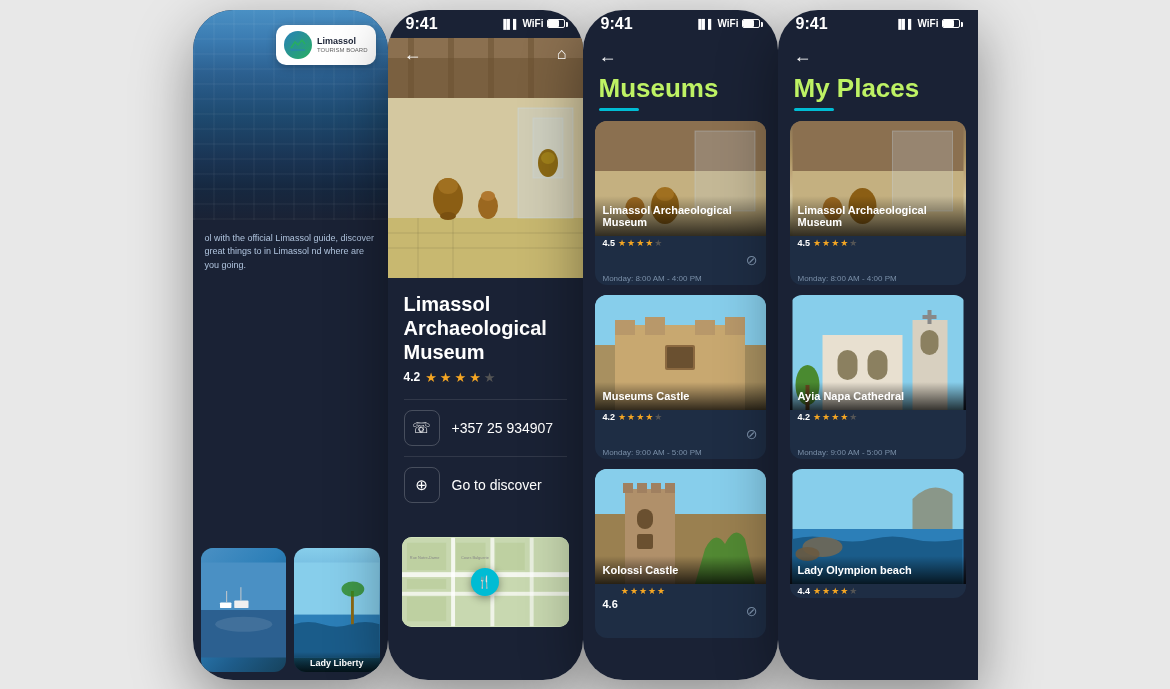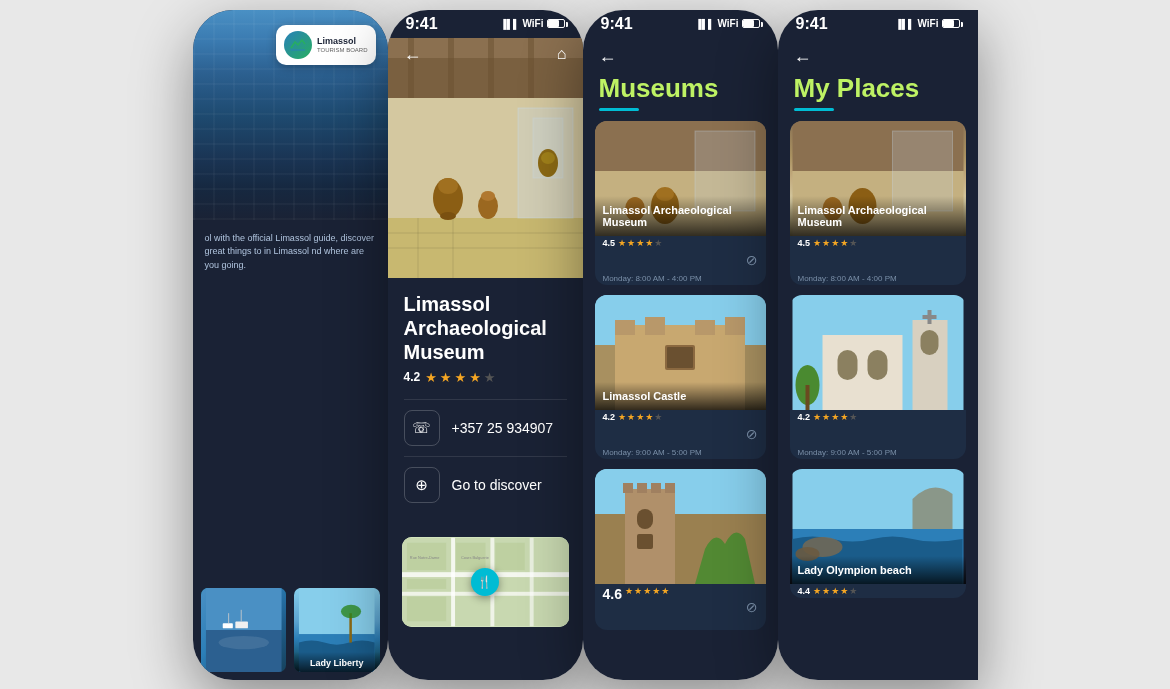--- a/index.html
+++ b/index.html
@@ -96,24 +96,24 @@
       font-size: 10px; color: white; font-weight: bold;
     }
     .logo-text { font-size: 9px; font-weight: 700; color: #1a2235; line-height: 1.2; }
     .logo-sub { font-size: 6px; color: #666; }
 
     .welcome-body { padding: 12px; color: #fff; flex: 1; }
     .welcome-text { font-size: 9px; color: #b0c4de; line-height: 1.5; margin-bottom: 10px; }
 
     .card-grid { display: grid; grid-template-columns: 1fr 1fr; gap: 8px; padding: 8px 8px; }
     .place-card {
-      border-radius: 7px;
-      overflow: hidden;
-      position: relative;
-      height: 84px;
+      border-radius: 12px;
+      overflow: hidden;
+      position: relative;
+      height: 124px;
     }
     .place-card-img {
       width: 100%; height: 100%;
       position: absolute; top: 0; left: 0;
     }
     .place-card-label {
       position: absolute;
       bottom: 0; left: 0; right: 0;
       background: linear-gradient(transparent, rgba(0,0,0,0.7));
       padding: 6px 6px 4px;
@@ -546,21 +546,21 @@
               <rect x="20" y="30" width="130" height="85" fill="#C8A870"></rect>
               <rect x="20" y="25" width="20" height="15" fill="#B8986A"></rect>
               <rect x="50" y="22" width="20" height="18" fill="#B8986A"></rect>
               <rect x="100" y="25" width="20" height="15" fill="#B8986A"></rect>
               <rect x="130" y="22" width="20" height="18" fill="#B8986A"></rect>
 
               <rect x="70" y="50" width="30" height="25" rx="2" fill="#8B6940"></rect>
               <rect x="72" y="52" width="26" height="21" rx="1" fill="#6a5030"></rect>
             </svg>
             <div class="list-card-overlay">
-              <div class="list-card-name">Limassol Castle</div>
+              <div class="list-card-name">Museums Castle</div>
             </div>
           </div>
           <div class="list-card-footer">
             <div class="rating-info">
               <div class="stars-small">
                 <span class="rating-num" style="font-size:9px;color:#fff;margin-right:2px;">4.2</span>
                 <span class="star-s filled">★</span>
                 <span class="star-s filled">★</span>
                 <span class="star-s filled">★</span>
                 <span class="star-s filled">★</span>
@@ -583,25 +583,28 @@
               <rect x="28" y="14" width="10" height="10" fill="#A08060"></rect>
               <rect x="42" y="14" width="10" height="10" fill="#A08060"></rect>
               <rect x="56" y="14" width="10" height="10" fill="#A08060"></rect>
               <rect x="70" y="14" width="10" height="10" fill="#A08060"></rect>
 
               <rect x="42" y="40" width="16" height="20" rx="8" fill="#6a5030"></rect>
               <rect x="42" y="65" width="16" height="15" rx="2" fill="#6a5030"></rect>
 
               <path d="M110 80 Q120 60 130 75 Q140 55 150 70 L160 115 L100 115Z" fill="#4a8a30" opacity="0.9"></path>
             </svg>
+            <div class="list-card-overlay">
+              <div class="list-card-name">Kolossi Castle</div>
+            </div>
           </div>
           <div class="list-card-footer">
             <div class="rating-info">
               <div class="stars-small">
-                <span class="rating-num" style="font-size:14px;color:#fff;margin-right:2px;">4.6</span>
+                <span class="rating-num" style="font-size:11px;color:#fff;margin-right:2px;margin-top:12px;">4.6</span>
                 <span class="star-s filled">★</span>
                 <span class="star-s filled">★</span>
                 <span class="star-s filled">★</span>
                 <span class="star-s filled">★</span>
                 <span class="star-s filled">★</span>
               </div>
               <div class="hours-text"></div>
             </div>
             <span class="bookmark-icon">⊘</span>
           </div>
@@ -674,20 +677,23 @@
               <rect x="75" y="55" width="20" height="30" rx="10" fill="#8B8060"></rect>
 
               <rect x="128" y="35" width="18" height="25" rx="9" fill="#8B8060"></rect>
 
               <rect x="135" y="15" width="4" height="14" fill="#888"></rect>
               <rect x="130" y="20" width="14" height="4" fill="#888"></rect>
 
               <ellipse cx="15" cy="90" rx="12" ry="20" fill="#4a8a30"></ellipse>
               <rect x="13" y="90" width="4" height="25" fill="#6a4a20"></rect>
             </svg>
+            <div class="list-card-overlay">
+              <div class="list-card-name">Ayia Napa Cathedral</div>
+            </div>
           </div>
           <div class="list-card-footer">
             <div class="rating-info">
               <div class="stars-small">
                 <span class="rating-num" style="font-size:9px;color:#fff;margin-right:2px;">4.2</span>
                 <span class="star-s filled">★</span>
                 <span class="star-s filled">★</span>
                 <span class="star-s filled">★</span>
                 <span class="star-s filled">★</span>
                 <span class="star-s empty">★</span>

